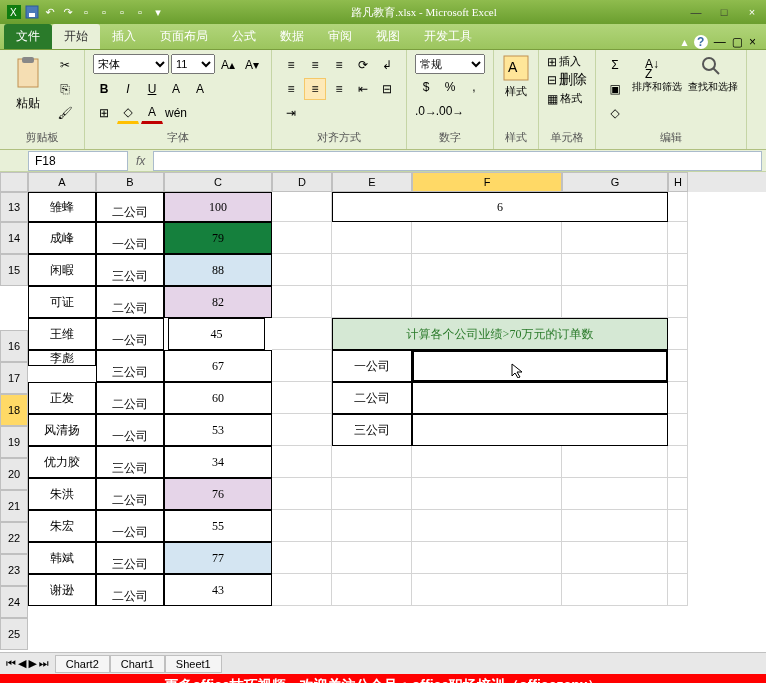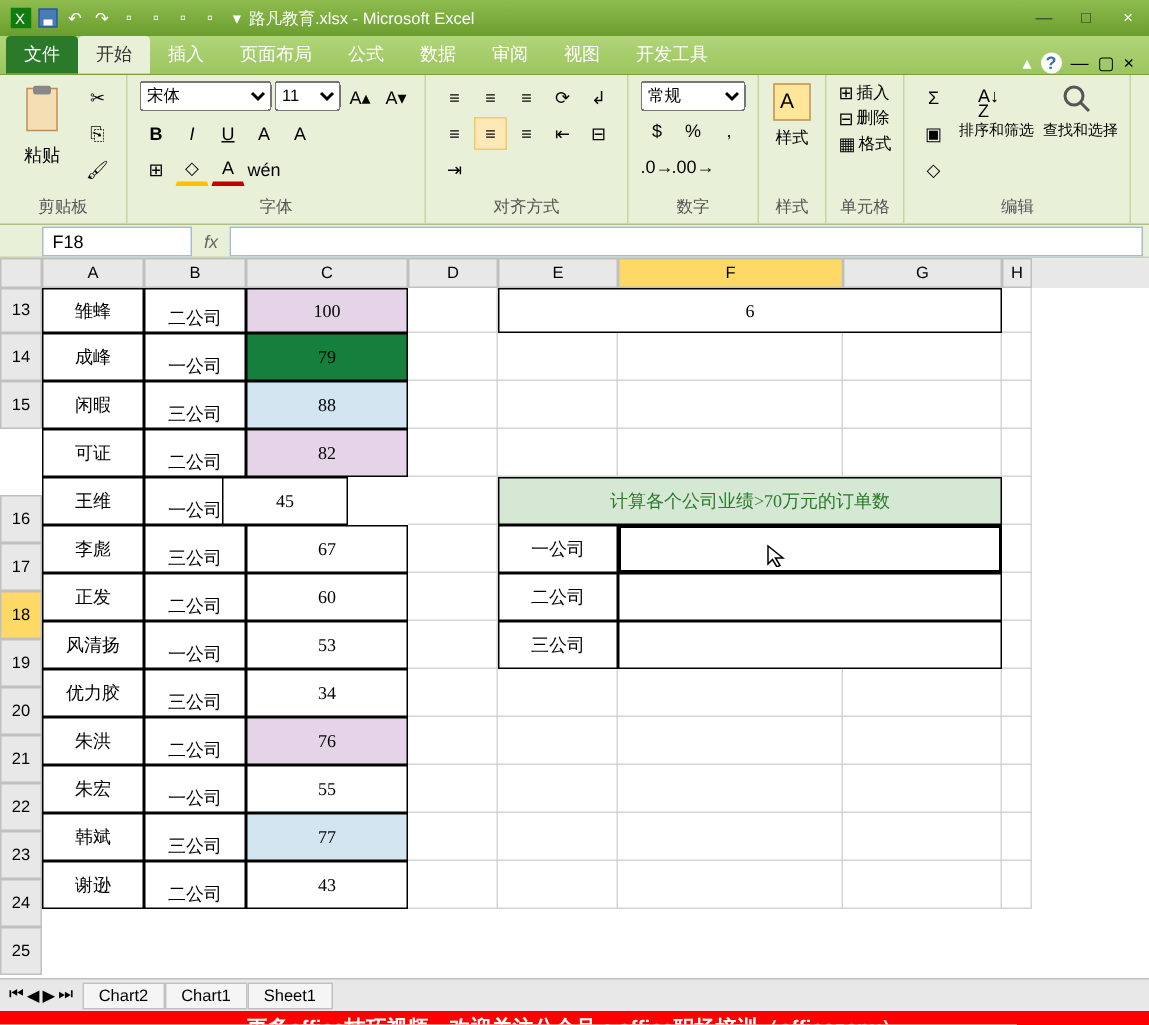--- a/index.html
+++ b/index.html
@@ -1,38 +1,38 @@
 <!DOCTYPE html>
 <html><head>
 <meta charset="utf-8">
 <style>
 * { margin: 0; padding: 0; box-sizing: border-box; font-family: "Microsoft YaHei", sans-serif; }
 body { width: 766px; height: 683px; overflow: hidden; background: #fff; font-size: 12px; }
 
 .titlebar { height: 24px; background: linear-gradient(#8fbc4e, #6a9e2e); display: flex; align-items: center; color: #fff; font-size: 11px; }
 .titlebar .qa { display: flex; align-items: center; gap: 2px; padding-left: 6px; }
 .titlebar .qa-icon { width: 16px; height: 16px; display: flex; align-items: center; justify-content: center; }
-.titlebar .title { flex: 1; text-align: left; }
+.titlebar .title { flex: 1; text-align: center; font-family: Liberation Serif, serif; }
 .titlebar .winctrl { display: flex; }
 .titlebar .winbtn { width: 28px; height: 20px; display: flex; align-items: center; justify-content: center; color: #333; }
 
 .ribbon-tabs { height: 26px; background: linear-gradient(#b1d57a, #9cc55e); display: flex; align-items: flex-end; border-bottom: 1px solid #7a9e3e; }
 .ribbon-tab { padding: 4px 12px; color: #fff; font-size: 12px; cursor: pointer; }
 .ribbon-tab.file { background: #2a7a2a; color: #fff; border-radius: 3px 3px 0 0; margin-left: 4px; }
 .ribbon-tab.active { background: #e8f0d8; color: #333; border-radius: 3px 3px 0 0; }
 .help-area { margin-left: auto; display: flex; gap: 6px; padding-right: 10px; align-items: center; }
 
 .ribbon { height: 100px; background: #e8f0d8; display: flex; border-bottom: 1px solid #b0c080; }
 .group { border-right: 1px solid #c5d5a5; padding: 4px 8px; display: flex; flex-direction: column; }
 .group-label { text-align: center; font-size: 11px; color: #555; margin-top: auto; }
 .group-body { flex: 1; display: flex; gap: 6px; align-items: flex-start; }
 .small-btn { width: 22px; height: 22px; display: flex; align-items: center; justify-content: center; border: 1px solid transparent; }
 .vstack { display: flex; flex-direction: column; gap: 2px; }
 .hstack { display: flex; gap: 2px; }
-select.font-select { width: 88px; height: 20px; font-size: 11px; }
+select.font-select { width: 76px; height: 20px; font-size: 11px; }
 select.size-select { width: 44px; height: 20px; font-size: 11px; }
 
 .paste-big { width: 40px; height: 60px; display: flex; flex-direction: column; align-items: center; justify-content: center; gap: 2px; }
 .clipboard-svg { width: 28px; height: 36px; }
 
 .namebox-row { height: 22px; display: flex; align-items: center; border-bottom: 1px solid #c5d5a5; background: #e8f0d8; }
 .namebox { width: 100px; height: 20px; background: #fff; border: 1px solid #abc; margin-left: 28px; padding-left: 6px; display: flex; align-items: center; }
 .fx-label { margin: 0 8px; font-style: italic; color: #666; }
 .formula-bar { flex: 1; height: 20px; background: #fff; border: 1px solid #abc; margin-right: 4px; }
 
@@ -219,21 +219,21 @@
   </div>
 
   <div class="group">
     <div class="group-body vstack">
       <div class="hstack" style="align-items:center">
           <span>⊞</span>
           <span style="font-size:11px">插入</span>
         </div>
       <div class="hstack" style="align-items:center">
           <span>⊟</span>
-          <span style="font-size:11px">删除</span>
+          <span style="font-size:14px">删除</span>
         </div>
       <div class="hstack" style="align-items:center">
           <span>▦</span>
           <span style="font-size:11px">格式</span>
         </div>
     </div>
     <div class="group-label">单元格</div>
   </div>
 
   <div class="group">
@@ -373,22 +373,22 @@
         <div class="cell border" style="left: 68px; top: 30px; width: 68px; height: 32px; align-items: flex-end;">一公司</div>
         <div class="cell border fill-green" style="left: 136px; top: 30px; width: 108px; height: 32px;">79</div>
         <div class="cell border" style="left: 0px; top: 62px; width: 68px; height: 32px;">闲暇</div>
         <div class="cell border" style="left: 68px; top: 62px; width: 68px; height: 32px; align-items: flex-end;">三公司</div>
         <div class="cell border fill-blue" style="left: 136px; top: 62px; width: 108px; height: 32px;">88</div>
         <div class="cell border" style="left: 0px; top: 94px; width: 68px; height: 32px;">可证</div>
         <div class="cell border" style="left: 68px; top: 94px; width: 68px; height: 32px; align-items: flex-end;">二公司</div>
         <div class="cell border fill-purple" style="left: 136px; top: 94px; width: 108px; height: 32px;">82</div>
         <div class="cell border" style="left: 0px; top: 126px; width: 68px; height: 32px;">王维</div>
         <div class="cell border" style="left: 68px; top: 126px; width: 68px; height: 32px; align-items: flex-end;">一公司</div>
-        <div class="cell border" style="left: 120px; top: 126px; width: 84px; height: 32px;">45</div>
-        <div class="cell border" style="left: 0px; top: 158px; width: 68px; height: 32px;">李彪</div>
+        <div class="cell border" style="left: 140px; top: 126px; width: 97px; height: 32px;">45</div>
+        <div class="cell border" style="left: 0px; top: 158px; width: 68px; height: 16px;">李彪</div>
         <div class="cell border" style="left: 68px; top: 158px; width: 68px; height: 32px; align-items: flex-end;">三公司</div>
         <div class="cell border" style="left: 136px; top: 158px; width: 108px; height: 32px;">67</div>
         <div class="cell border" style="left: 0px; top: 190px; width: 68px; height: 32px;">正发</div>
         <div class="cell border" style="left: 68px; top: 190px; width: 68px; height: 32px; align-items: flex-end;">二公司</div>
         <div class="cell border" style="left: 136px; top: 190px; width: 108px; height: 32px;">60</div>
         <div class="cell border" style="left: 0px; top: 222px; width: 68px; height: 32px;">风清扬</div>
         <div class="cell border" style="left: 68px; top: 222px; width: 68px; height: 32px; align-items: flex-end;">一公司</div>
         <div class="cell border" style="left: 136px; top: 222px; width: 108px; height: 32px;">53</div>
         <div class="cell border" style="left: 0px; top: 254px; width: 68px; height: 32px;">优力胶</div>
         <div class="cell border" style="left: 68px; top: 254px; width: 68px; height: 32px; align-items: flex-end;">三公司</div>

